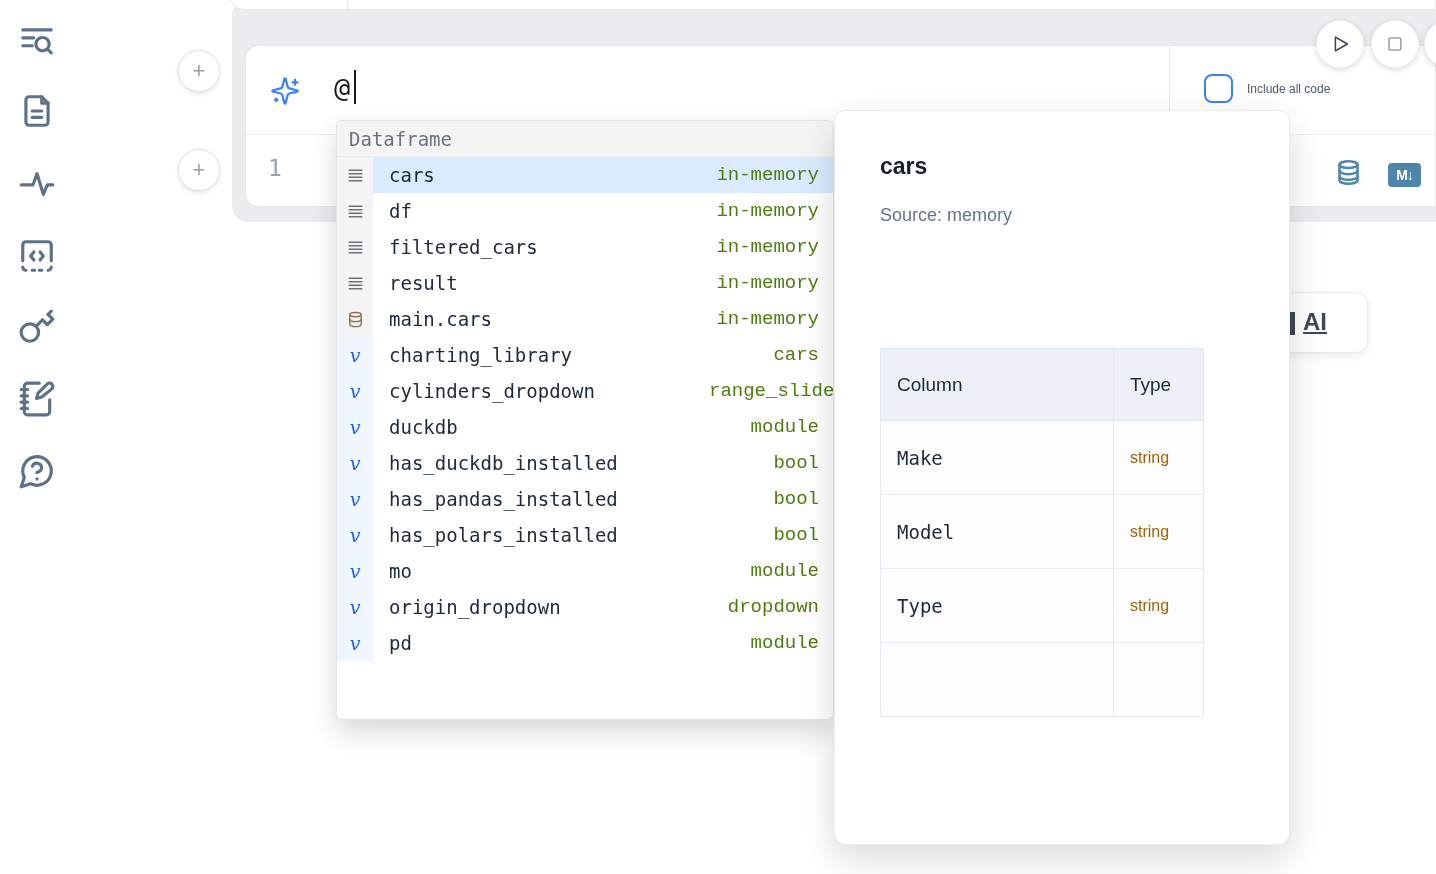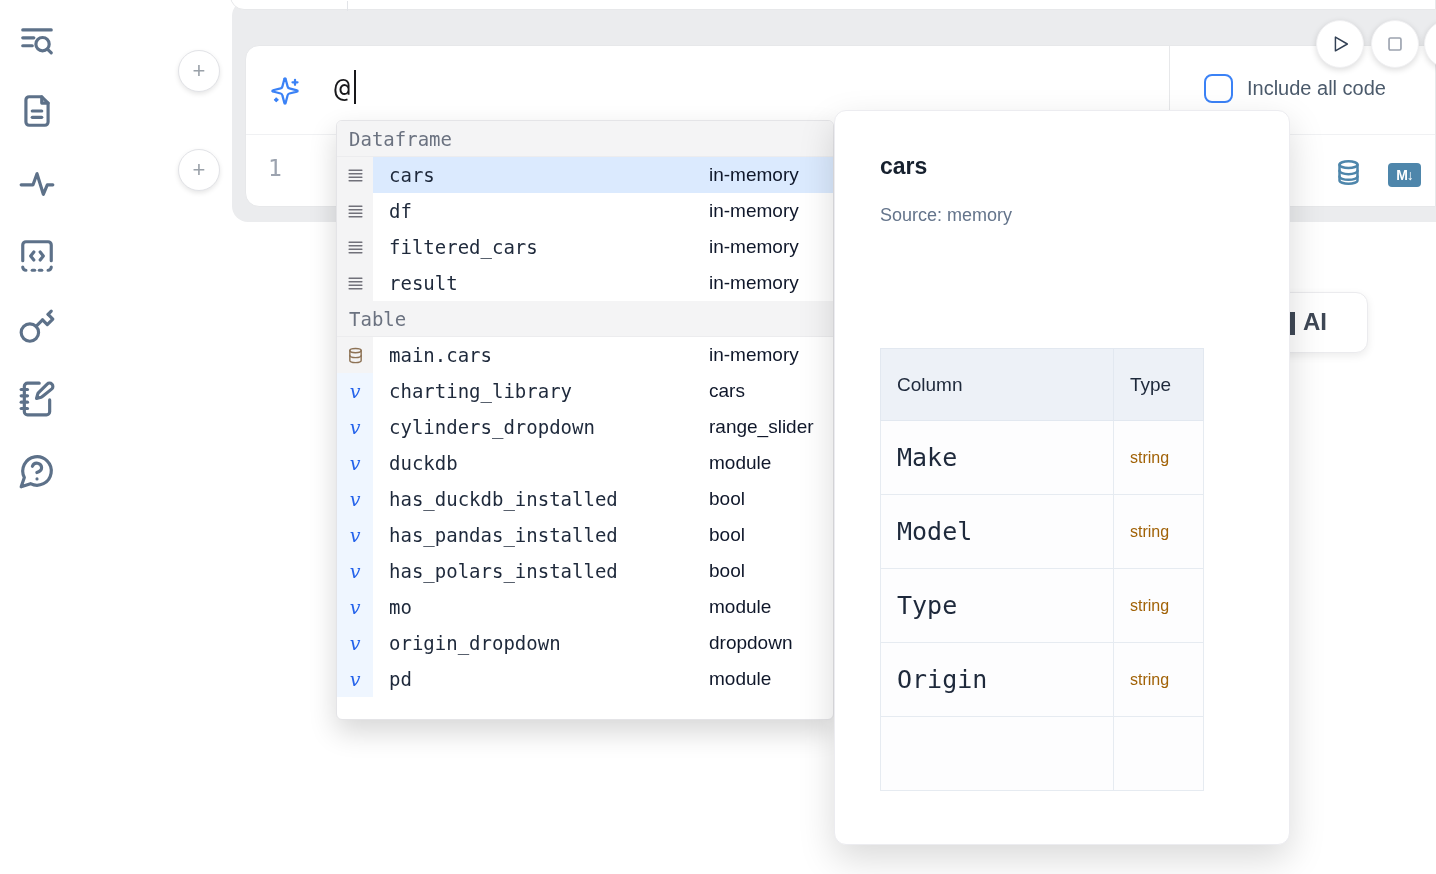--- a/index.html
+++ b/index.html
@@ -38,69 +38,69 @@
               border:1px solid #e7e8ea; border-radius:14px 0 0 14px; z-index:1; }
   .prompt-row { position:absolute; left:0; top:0; width:100%; height:88px; }
   .prompt-divider { position:absolute; left:923px; top:0; width:1px; height:88px; background:#e7e8ea; }
   .sparkles { position:absolute; left:24px; top:30px; width:30px; height:30px; }
   .sparkles svg { width:30px; height:30px; stroke:#3b82f6; fill:none; stroke-width:1.8; stroke-linecap:round; stroke-linejoin:round; }
   .prompt-text { position:absolute; left:88px; top:26px; font-family:"DejaVu Sans Mono", monospace;
                  font-size:27px; color:#18181b; }
   .caret { position:absolute; left:108px; top:24px; width:2px; height:34px; background:#18181b; }
   .include-wrap { position:absolute; left:958px; top:28px; display:flex; align-items:center; gap:14px; cursor:pointer; }
   .checkbox { width:29px; height:29px; border:2.5px solid #3b82f6; border-radius:8px; background:#fff; }
-  .include-label { font-size:20px; color:#4b5a6b; }
+  .include-label { font-size:12px; color:#4b5a6b; }
   .code-row { position:absolute; left:0; top:88px; width:100%; height:73px; border-top:1px solid #f0f1f3; }
   .line-no { position:absolute; left:22px; top:20px; font-family:"DejaVu Sans Mono", monospace;
              font-size:23px; color:#9ca3af; }
   .cell-toolbar { position:absolute; right:14px; top:24px; display:flex; align-items:center; gap:26px; }
   .db-blue svg { width:27px; height:27px; stroke:#4e86ab; fill:none; stroke-width:2.2; stroke-linecap:round; }
   .md-badge { width:33px; height:24px; background:#4e86ab; border-radius:4px; color:#fff; font-weight:bold;
               font-size:14px; display:flex; align-items:center; justify-content:center; letter-spacing:-1px; }
 
   
   .ai-card { position:absolute; left:1150px; top:292px; width:218px; height:61px; background:#fff;
              border:1px solid #ebebee; border-radius:12px; box-shadow:0 3px 8px rgba(0,0,0,.08);
              z-index:4; display:flex; align-items:center; }
   .ai-card .stub { position:absolute; left:139px; top:19px; width:5px; height:23px; background:#3f4856; }
-  .ai-card .lbl { position:absolute; left:152px; top:15px; font-size:24px; font-weight:bold; color:#3f4856; }
+  .ai-card .lbl { position:absolute; left:152px; top:15px; font-size:24px; font-weight:bold; color:#3f4856;text-decoration:underline; }
 
   
   .dropdown { position:absolute; left:336px; top:120px; width:498px; height:600px; background:#fff;
               border:1px solid #e4e4e7; border-radius:6px; box-shadow:0 12px 28px rgba(0,0,0,.16);
               z-index:6; overflow:hidden; }
   .ac-header { height:36px; background:#f4f4f5; color:#6b7280; font-family:"DejaVu Sans Mono", monospace;
                font-size:19px; line-height:36px; padding-left:12px; border-bottom:1px solid #ececee; }
   .ac-row { display:flex; height:36px; align-items:center; overflow:hidden; cursor:pointer; }
   .ac-gut { width:36px; height:36px; flex:0 0 36px; background:#f4f4f5; display:flex;
             align-items:center; justify-content:center; }
   .ac-gut.var { background:#eff6ff; font-family:"DejaVu Serif", serif; font-style:italic;
                 font-size:19px; color:#2563eb; }
   .ac-gut svg { width:17px; height:17px; fill:none; stroke-linecap:round; }
   .ac-main { flex:1; display:flex; height:36px; align-items:center; overflow:hidden; }
   .ac-row.selected .ac-main { background:#dbeafe; }
   .ac-name { font-family:"DejaVu Sans Mono", monospace; font-size:19px; color:#1e293b;
              padding-left:16px; white-space:nowrap; }
-  .ac-type { margin-left:auto; width:110px; margin-right:14px; white-space:nowrap;
-             font-family:Liberation Sans, sans-serif; font-size:19px; color:#0f172a; }
+  .ac-type { margin-left:auto; width:110px; margin-right:14px; text-align:right; white-space:nowrap;
+             font-family:Liberation Mono, monospace; font-size:19px; color:#4d7c0f; }
 
   
   .popup { position:absolute; left:834px; top:110px; width:456px; height:735px; background:#fff;
            border:1px solid #ececf0; border-radius:12px; box-shadow:0 14px 36px rgba(0,0,0,.15);
            z-index:8; }
   .pp-title { position:absolute; left:45px; top:42px; font-size:23px; font-weight:bold; color:#16202e; }
   .pp-source { position:absolute; left:45px; top:94px; font-size:18px; color:#64748b;text-align:right; }
   .pp-badge { position:absolute; left:45px; top:148px; width:366px; height:46px; background:#f1f5f9;
               border-radius:9px; line-height:46px; padding-left:16px; font-size:18px; color:#1e293b; }
   .pp-tablewrap { position:absolute; left:45px; top:237px; width:366px; height:461px; overflow:hidden; }
   .pp-table { width:324px; border-collapse:collapse; }
   .pp-table th { background:#edf1f7; font-weight:400; text-align:left; font-size:19px; color:#1e293b;
                  height:72px; padding-left:16px; border:1px solid #e2e8f0; }
   .pp-table td { height:74px; padding-left:16px; border:1px solid #e6ebf1; background:#fdfdfe; }
-  .pp-table td.cname { font-family:"DejaVu Sans Mono", monospace; font-size:25px; color:#1e293b; width:233px; }
+  .pp-table td.cname { font-family:"DejaVu Sans Mono", monospace; font-size:19px; color:#1e293b; width:233px; }
   .pp-table td.ctype { font-size:16px; color:#a16207; }
 </style>
 </head>
 <body>
 
 <div class="stage">
 
   <div class="cell-band"></div>
 
   <div class="sidebar">
@@ -264,21 +264,20 @@
           <svg viewBox="0 0 24 24" stroke="#71717a" stroke-width="2">
             <path d="M3 4.5h18M3 9.5h18M3 14.5h18M3 19.5h18"></path>
           </svg>
         </span>
       <span class="ac-main">
           <span class="ac-name">result</span>
           <span class="ac-type">in-memory</span>
         </span>
     </div>
 
-    <div class="ac-header">Table</div>
     <div class="ac-row">
       <span class="ac-gut">
           <svg viewBox="0 0 24 24" stroke="#8d7255" stroke-width="2">
             <ellipse cx="12" cy="5" rx="8" ry="3"></ellipse>
             <path d="M4 5v14c0 1.66 3.58 3 8 3s8-1.34 8-3V5"></path>
             <path d="M4 12c0 1.66 3.58 3 8 3s8-1.34 8-3"></path>
           </svg>
         </span>
       <span class="ac-main">
           <span class="ac-name">main.cars</span>
@@ -369,24 +368,20 @@
           </tr>
           <tr>
             <td class="cname">Model</td>
             <td class="ctype">string</td>
           </tr>
           <tr>
             <td class="cname">Type</td>
             <td class="ctype">string</td>
           </tr>
           <tr>
-            <td class="cname">Origin</td>
-            <td class="ctype">string</td>
-          </tr>
-          <tr>
             <td class="cname"></td>
             <td class="ctype"></td>
           </tr>
         </tbody>
       </table>
     </div>
   </div>
 
 </div>
 

